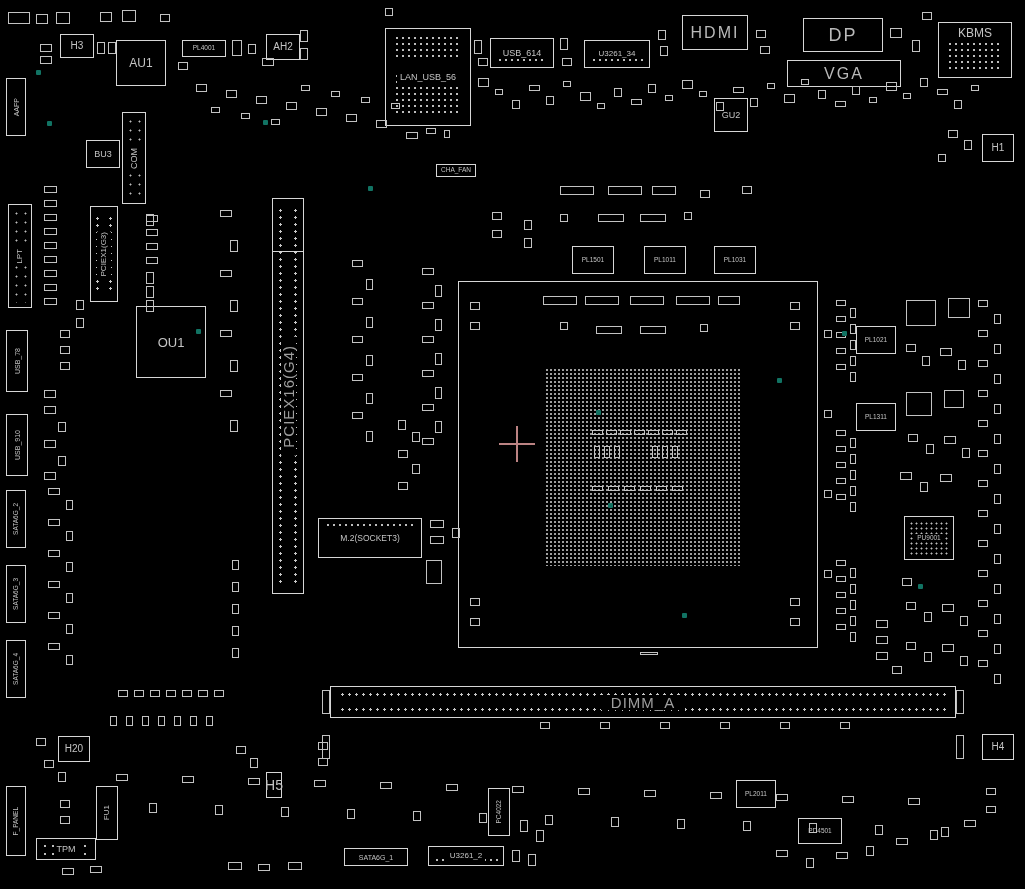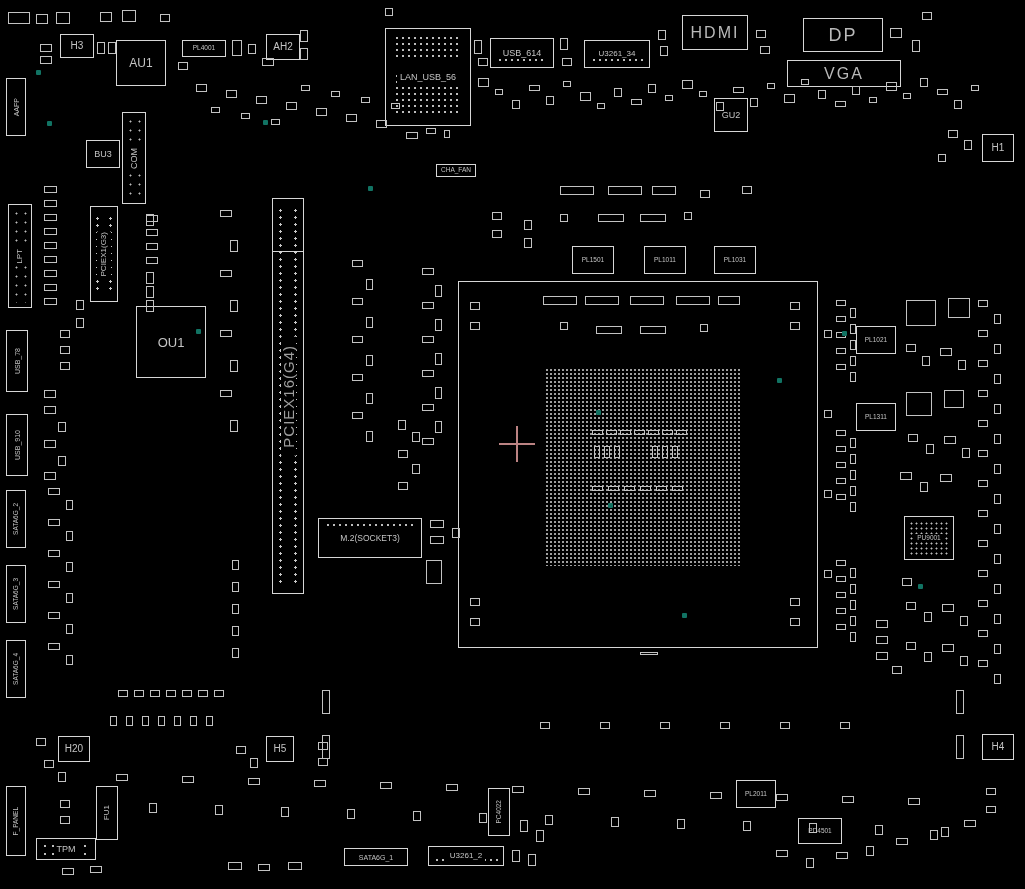--- a/index.html
+++ b/index.html
@@ -79,20 +79,24 @@
     </div>
 
   <div class="c big" style="left:803px;top:18px;width:80px;height:34px;font-size:18px">
     <span>DP</span>
     </div>
 
   <div class="c big" style="left:787px;top:60px;width:114px;height:27px;font-size:16px">
     <span>VGA</span>
     </div>
 
+  <div class="c" style="left:938px;top:22px;width:74px;height:56px;font-size:12px;align-items:flex-start;padding-top:3px">
+    <i class="dg" style="left:8px;right:8px;bottom:6px;height:30px"></i>
+    <span class="bg">KBMS</span>
+    </div>
 
   <div class="c" style="left:714px;top:98px;width:34px;height:34px;font-size:9px">
     <span>GU2</span>
     </div>
 
   <div class="c" style="left:982px;top:134px;width:32px;height:28px;font-size:10px">
     <span>H1</span>
     </div>
 
   <div class="c" style="left:6px;top:78px;width:20px;height:58px;font-size:7px">
@@ -197,23 +201,28 @@
     </div>
   <div class="c" style="left:856px;top:403px;width:40px;height:28px;font-size:6.5px">
     <span>PL1311</span>
     </div>
 
   <div class="c" style="left:904px;top:516px;width:50px;height:44px;font-size:6.5px">
     <i class="dg" style="left:4px;top:4px;right:4px;bottom:4px;background-size:5px 5px"></i>
     <span class="bg">PU9001</span>
     </div>
 
-
-
-  <div class="c" style="left:266px;top:736px;width:28px;height:26px;font-size:10px">
+  <div class="c" style="left:330px;top:686px;width:626px;height:32px;font-size:15px">
+    <i class="dotrow" style="top:4px"></i>
+    <i class="dotrow" style="bottom:4px"></i>
+    <span class="slotlbl">DIMM_A</span>
+    </div>
+
+
+  <div class="c" style="left:266px;top:772px;width:16px;height:26px;font-size:14px">
     <span>H5</span>
     </div>
   <div class="c" style="left:982px;top:734px;width:32px;height:26px;font-size:10px">
     <span>H4</span>
     </div>
 
   <div class="c" style="left:736px;top:780px;width:40px;height:28px;font-size:6.5px">
     <span>PL2011</span>
     </div>
   <div class="c" style="left:798px;top:818px;width:44px;height:26px;font-size:6.5px">

